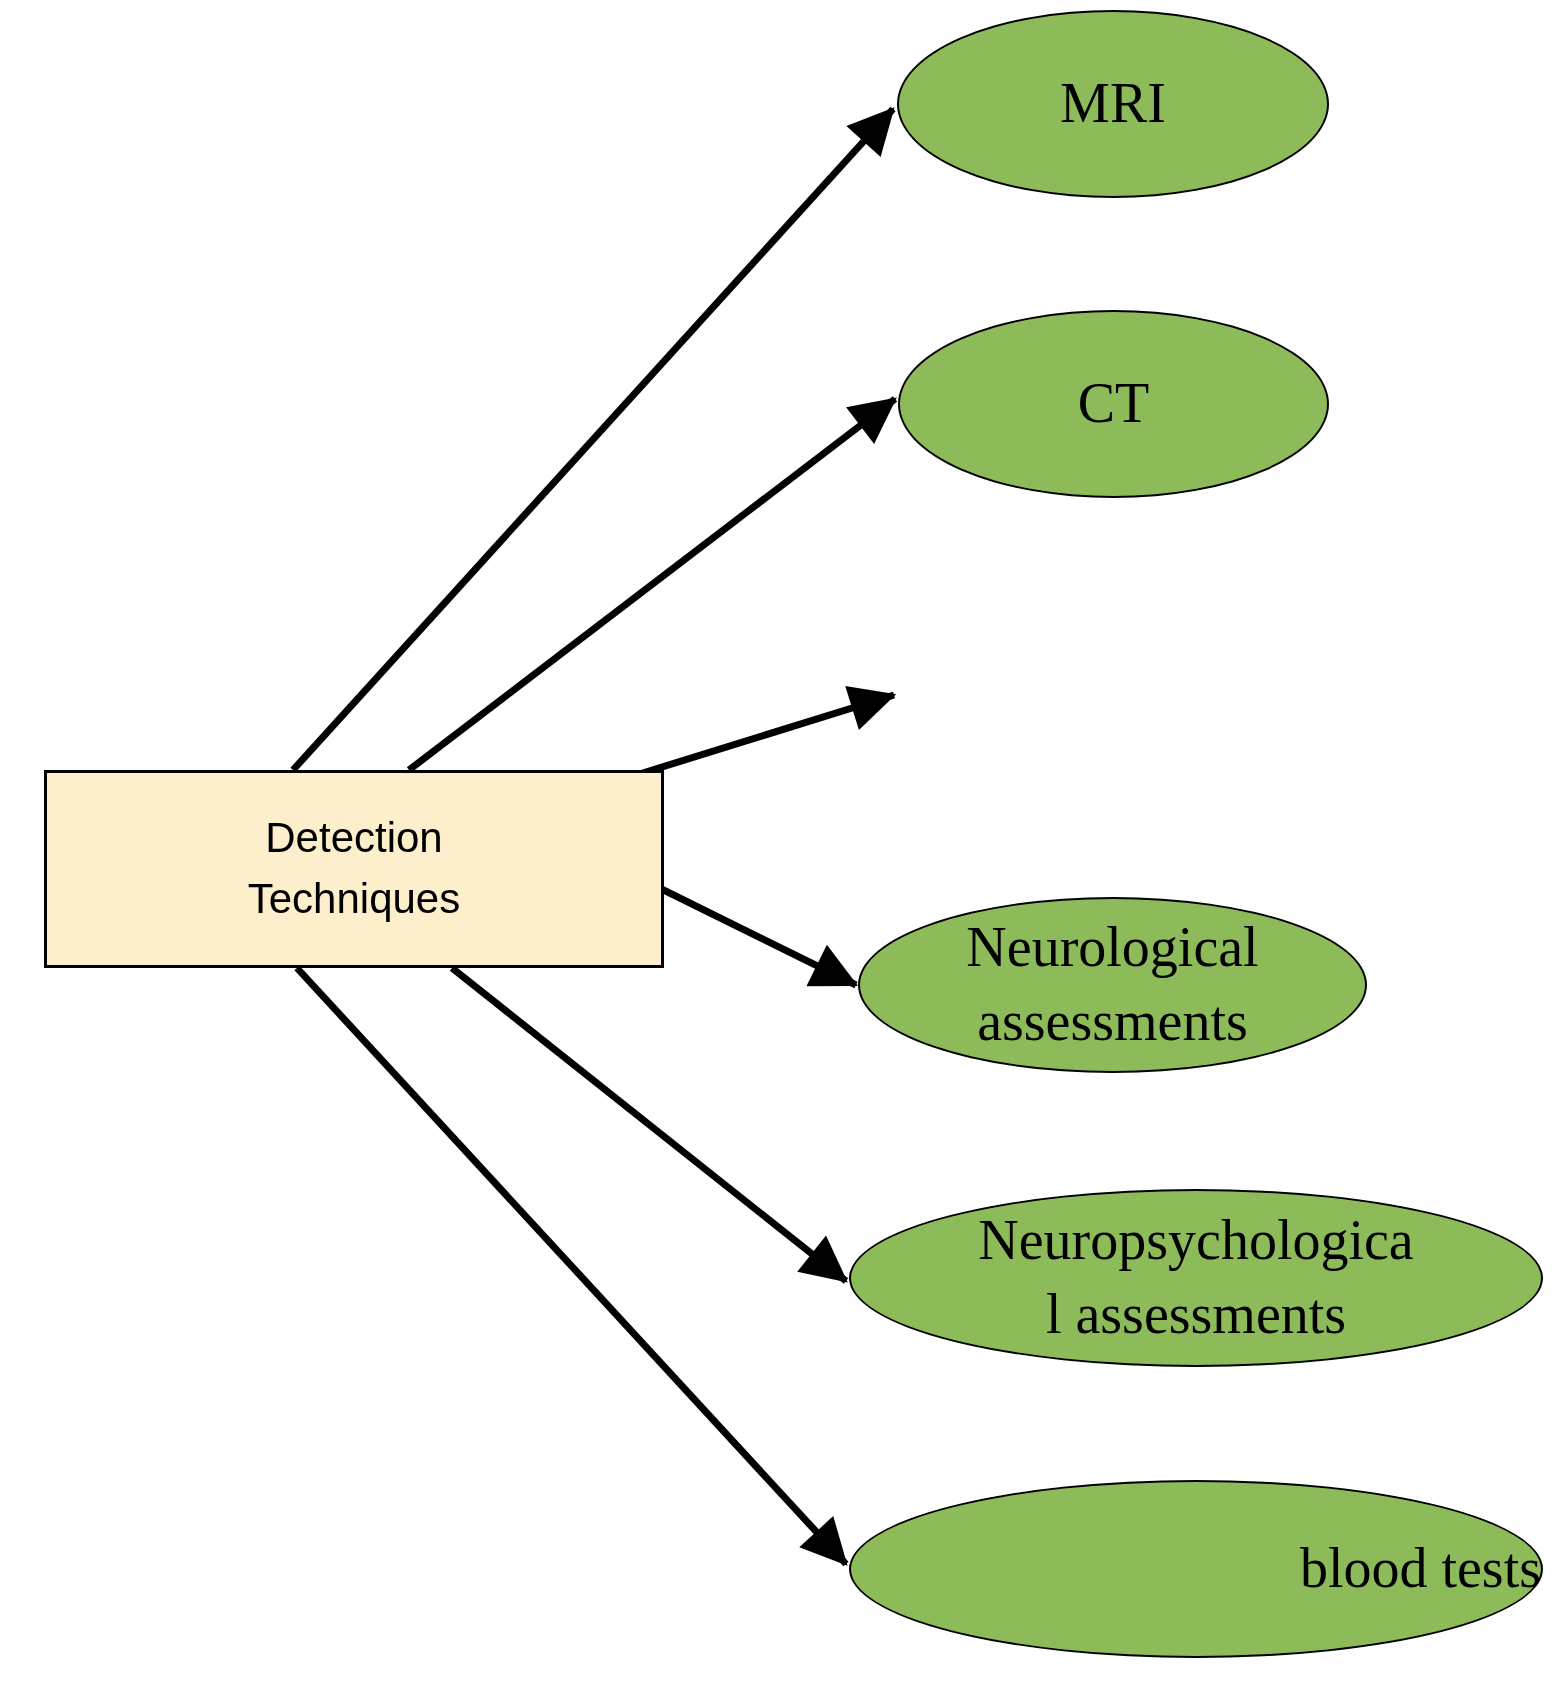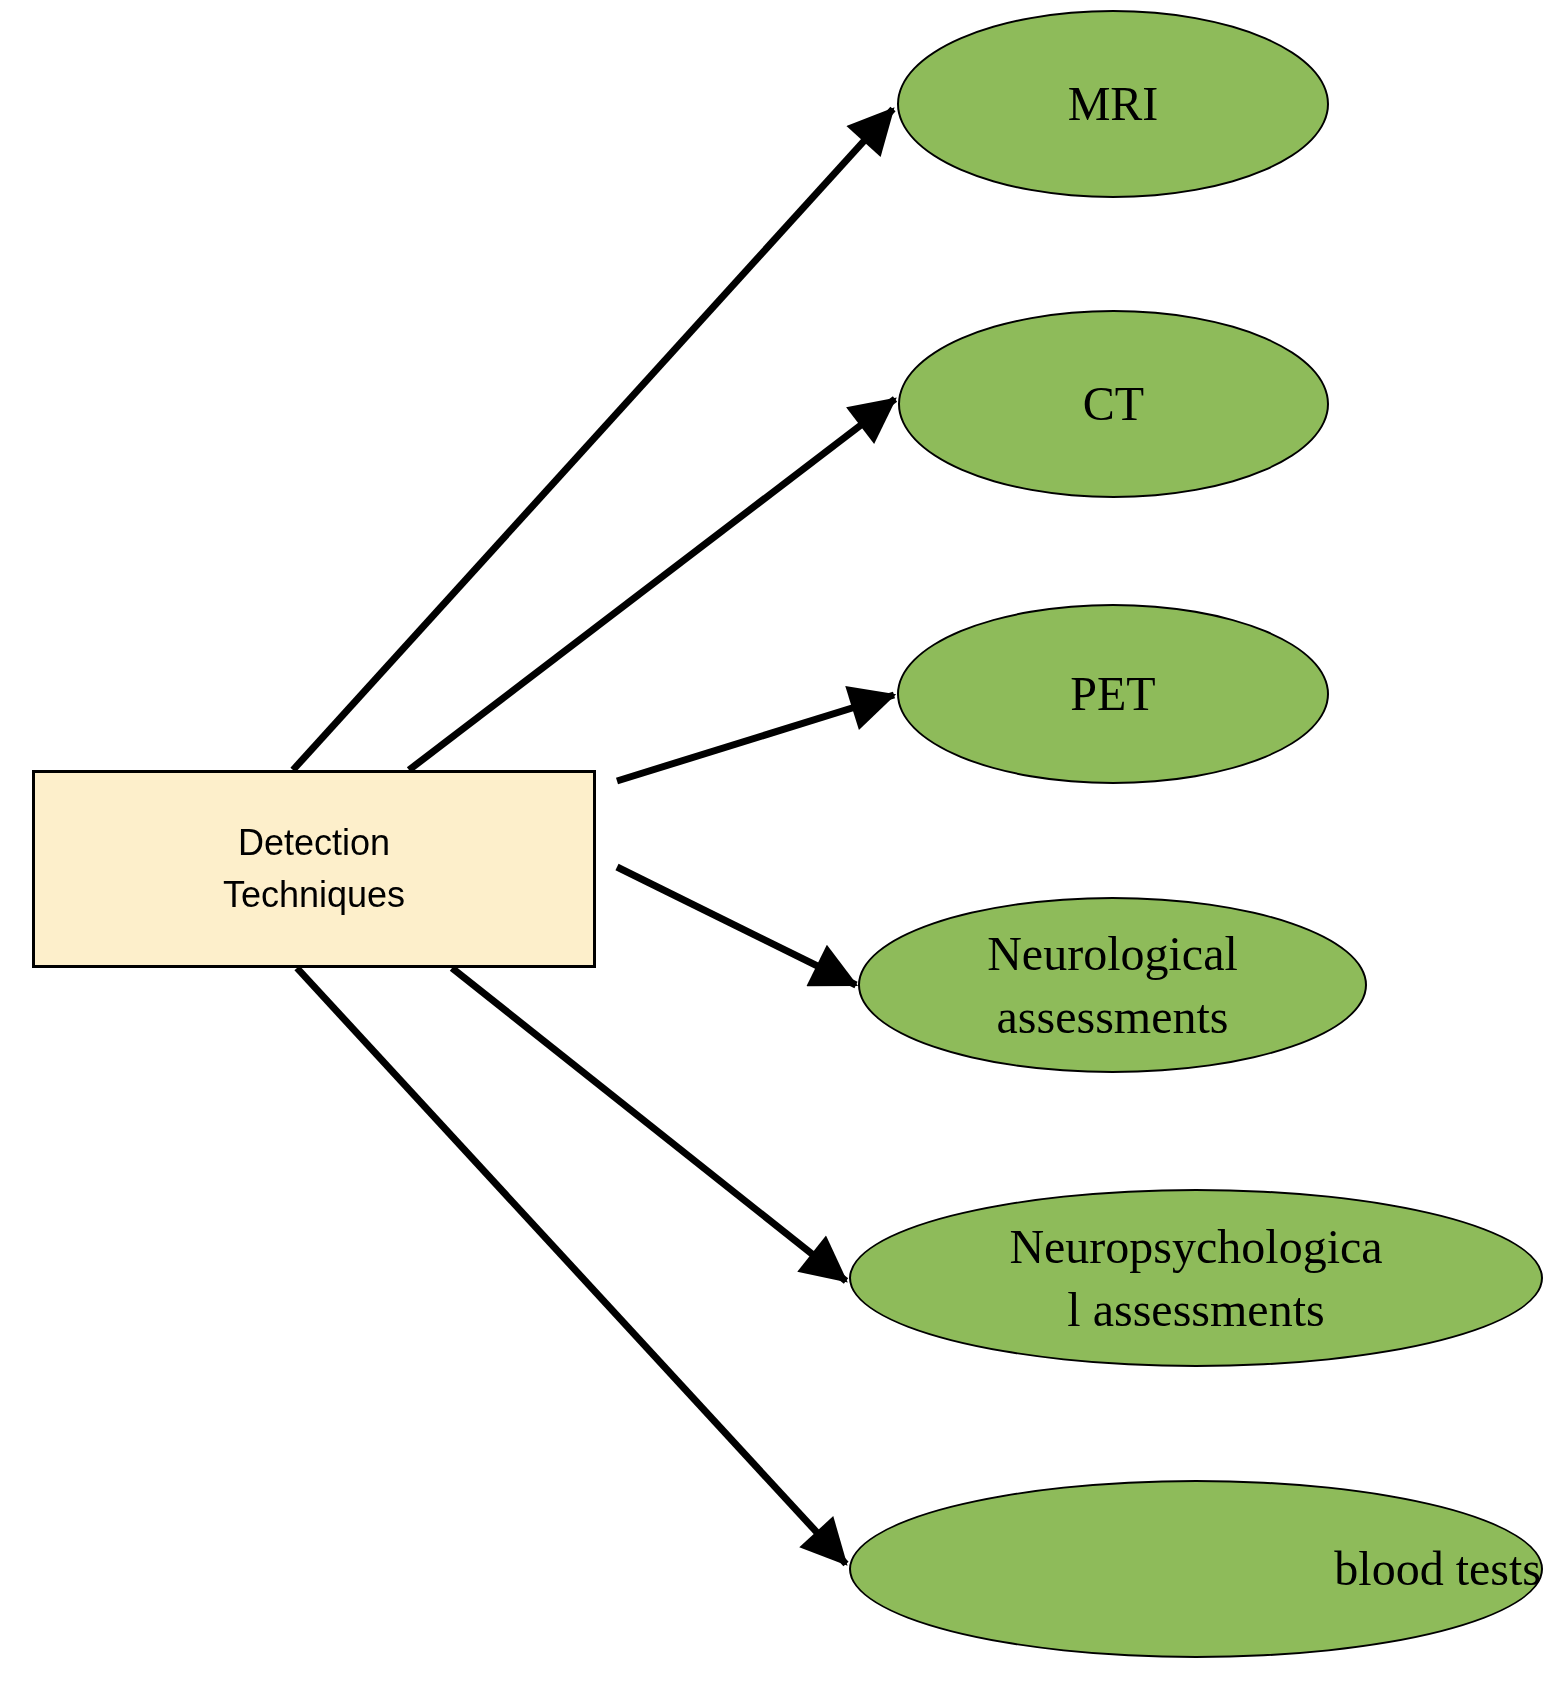--- a/index.html
+++ b/index.html
@@ -16,39 +16,39 @@
     position:relative;
     width:1567px;height:1682px;
     background:var(--bg);
     font-family:"Liberation Sans", sans-serif;
     overflow:hidden;
   }
   .arrow-layer{position:absolute;left:0;top:0;width:1567px;height:1682px;}
   .arrow{stroke:var(--arrow);stroke-width:7;fill:none;}
   .ah{fill:var(--arrow);}
   .root-box{
-    position:absolute;left:32px;top:770px;width:564px;height:198px;
+    position:absolute;left:44px;top:770px;width:620px;height:198px;
     background:var(--root-fill);
     border:3px solid var(--root-border);
     box-sizing:border-box;
     display:flex;flex-direction:column;justify-content:center;align-items:center;
     text-align:center;
     font-family:"Liberation Sans", sans-serif;
-    font-size:36px;line-height:1.45;color:var(--text);
+    font-size:42px;line-height:1.45;color:var(--text);
   }
   .node{
     position:absolute;
     background:var(--node-fill);
     border:2.5px solid var(--node-border);
     border-radius:50%;
     box-sizing:border-box;
     display:flex;flex-direction:column;justify-content:center;align-items:center;
     text-align:center;
     font-family:"Liberation Serif", serif;
-    font-size:48px;line-height:1.32;color:var(--text);
+    font-size:56px;line-height:1.32;color:var(--text);
   }
   .node-mri{left:897px;top:10px;width:432px;height:188px;}
   .node-ct{left:898px;top:310px;width:431px;height:188px;justify-content:center;}
   .node-pet{left:897px;top:604px;width:432px;height:180px;}
   .node-neurological{left:858px;top:897px;width:509px;height:176px;}
   .node-neuropsychological{left:849px;top:1189px;width:694px;height:178px;}
   .node-blood-tests{left:849px;top:1480px;width:694px;height:178px;align-items:flex-end;}
   .line{display:block;white-space:nowrap;}
 </style>
 </head>
@@ -76,23 +76,20 @@
   </div>
 
   <div class="node node-mri">
     <span class="line">MRI</span>
   </div>
 
   <div class="node node-ct">
     <span class="line">CT</span>
   </div>
 
-  <div class="node node-pet">
-    <span class="line">PET</span>
-  </div>
 
   <div class="node node-neuropsychological">
     <span class="line">Neuropsychologica</span>
     <span class="line">l assessments</span>
   </div>
 
   <div class="node node-neurological">
     <span class="line">Neurological</span>
     <span class="line">assessments</span>
   </div>

